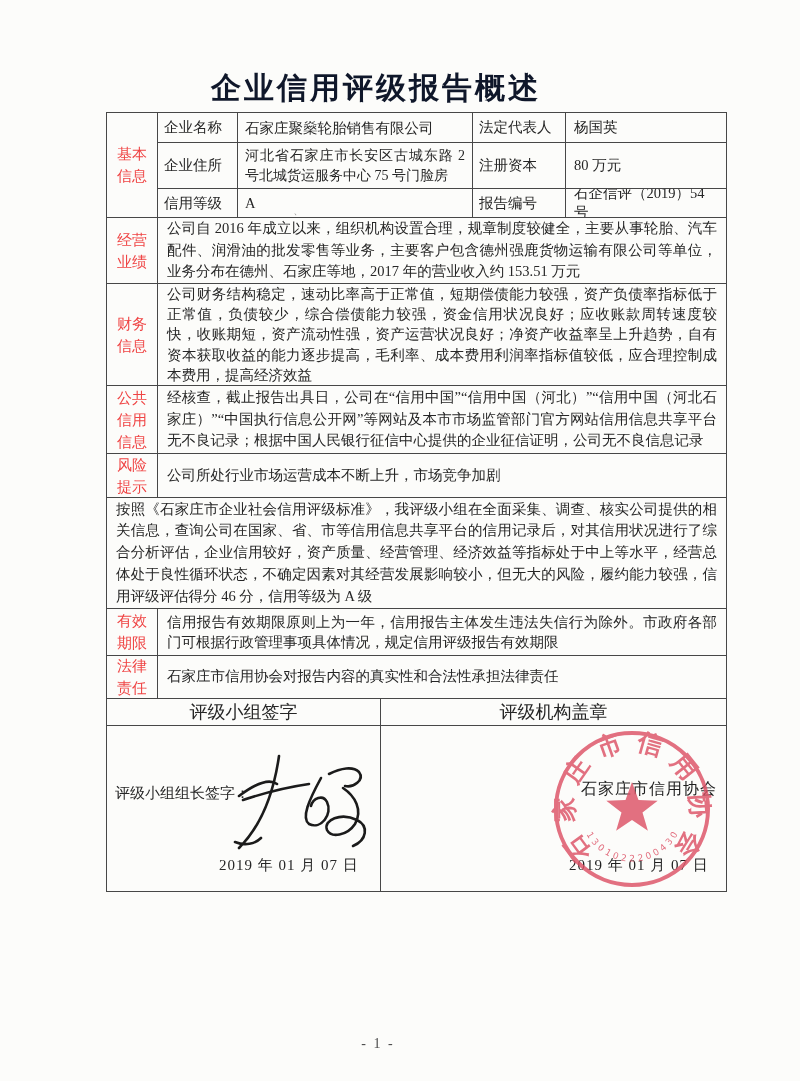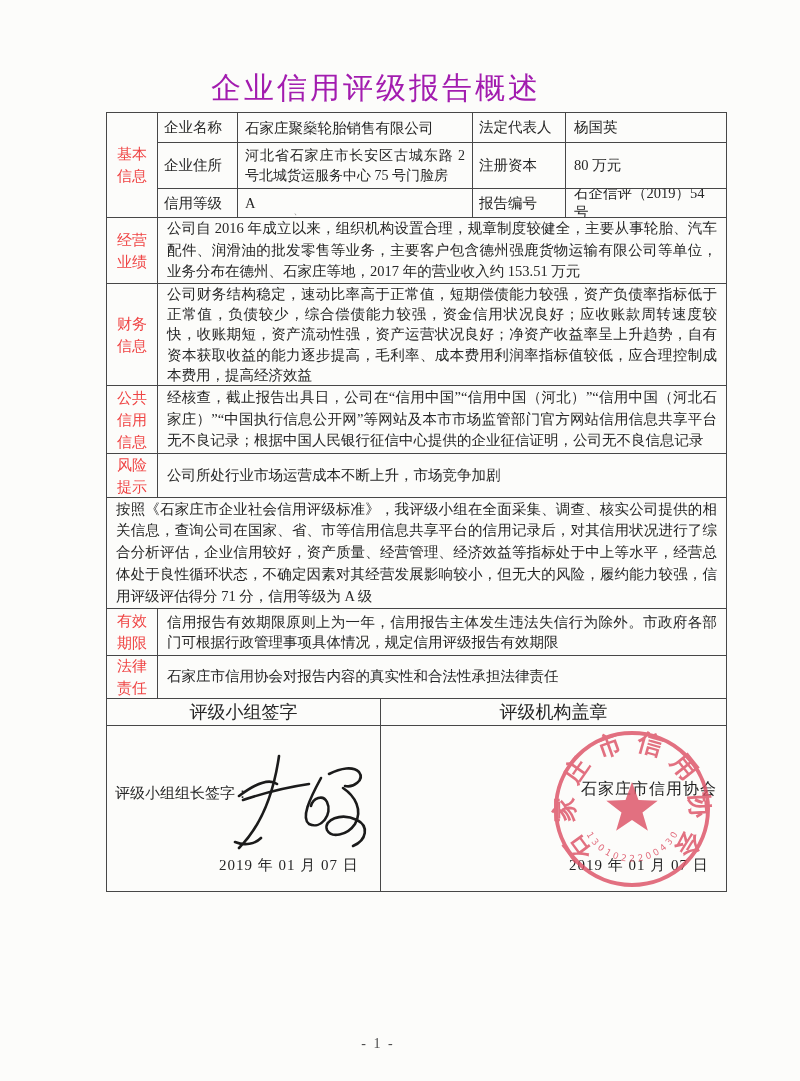--- a/index.html
+++ b/index.html
@@ -1,19 +1,19 @@
 <!DOCTYPE html>
 <html><head>
 <meta charset="utf-8">
 <style>
   html,body{margin:0;padding:0;background:#e8e8e6;}
   .page{position:relative;width:800px;height:1081px;background:#fcfcfa;margin:0 auto;
         font-family:"Liberation Serif","DejaVu Serif",serif;color:#262626;overflow:hidden;}
   .title{position:absolute;top:68px;left:0;width:752px;text-align:center;
-         font-size:30px;font-weight:400;letter-spacing:3px;color:#a21caf;}
+         font-size:30px;font-weight:700;letter-spacing:3px;color:#0f172a;}
   .tbl{position:absolute;left:106px;top:112px;width:621px;border:1px solid #474747;
        box-sizing:border-box;font-size:14.5px;}
   .trow{display:flex;box-sizing:border-box;border-bottom:1px solid #474747;}
   .trow.last{border-bottom:none;}
   .cell{box-sizing:border-box;border-right:1px solid #474747;overflow:hidden;}
   .cell.lastc{border-right:none;}
   .labelcol{width:51px;display:flex;align-items:center;justify-content:center;
             flex:0 0 51px;}
   .vlabel{display:block;width:2em;text-align:center;line-height:22px;font-size:15px;color:#ef4444;}
   .subrows{flex:1;display:flex;flex-direction:column;}
@@ -100,21 +100,21 @@
     <div class="trow" style="height:44px">
       <div class="cell labelcol">
           <span class="vlabel">风险提示</span>
         </div>
       <div class="cell sec-text lastc">
           <div>公司所处行业市场运营成本不断上升，市场竞争加剧</div>
         </div>
     </div>
     <div class="trow" style="height:111px">
       <div class="cell sec-text lastc">
-          <div style="line-height:21.8px">按照《石家庄市企业社会信用评级标准》，我评级小组在全面采集、调查、核实公司提供的相关信息，查询公司在国家、省、市等信用信息共享平台的信用记录后，对其信用状况进行了综合分析评估，企业信用较好，资产质量、经营管理、经济效益等指标处于中上等水平，经营总体处于良性循环状态，不确定因素对其经营发展影响较小，但无大的风险，履约能力较强，信用评级评估得分 71 分，信用等级为 A 级</div>
+          <div style="line-height:21.8px">按照《石家庄市企业社会信用评级标准》，我评级小组在全面采集、调查、核实公司提供的相关信息，查询公司在国家、省、市等信用信息共享平台的信用记录后，对其信用状况进行了综合分析评估，企业信用较好，资产质量、经营管理、经济效益等指标处于中上等水平，经营总体处于良性循环状态，不确定因素对其经营发展影响较小，但无大的风险，履约能力较强，信用评级评估得分 46 分，信用等级为 A 级</div>
         </div>
     </div>
     <div class="trow" style="height:47px">
       <div class="cell labelcol">
           <span class="vlabel">有效期限</span>
         </div>
       <div class="cell sec-text lastc">
           <div style="line-height:20.5px">信用报告有效期限原则上为一年，信用报告主体发生违法失信行为除外。市政府各部门可根据行政管理事项具体情况，规定信用评级报告有效期限</div>
         </div>
     </div>

